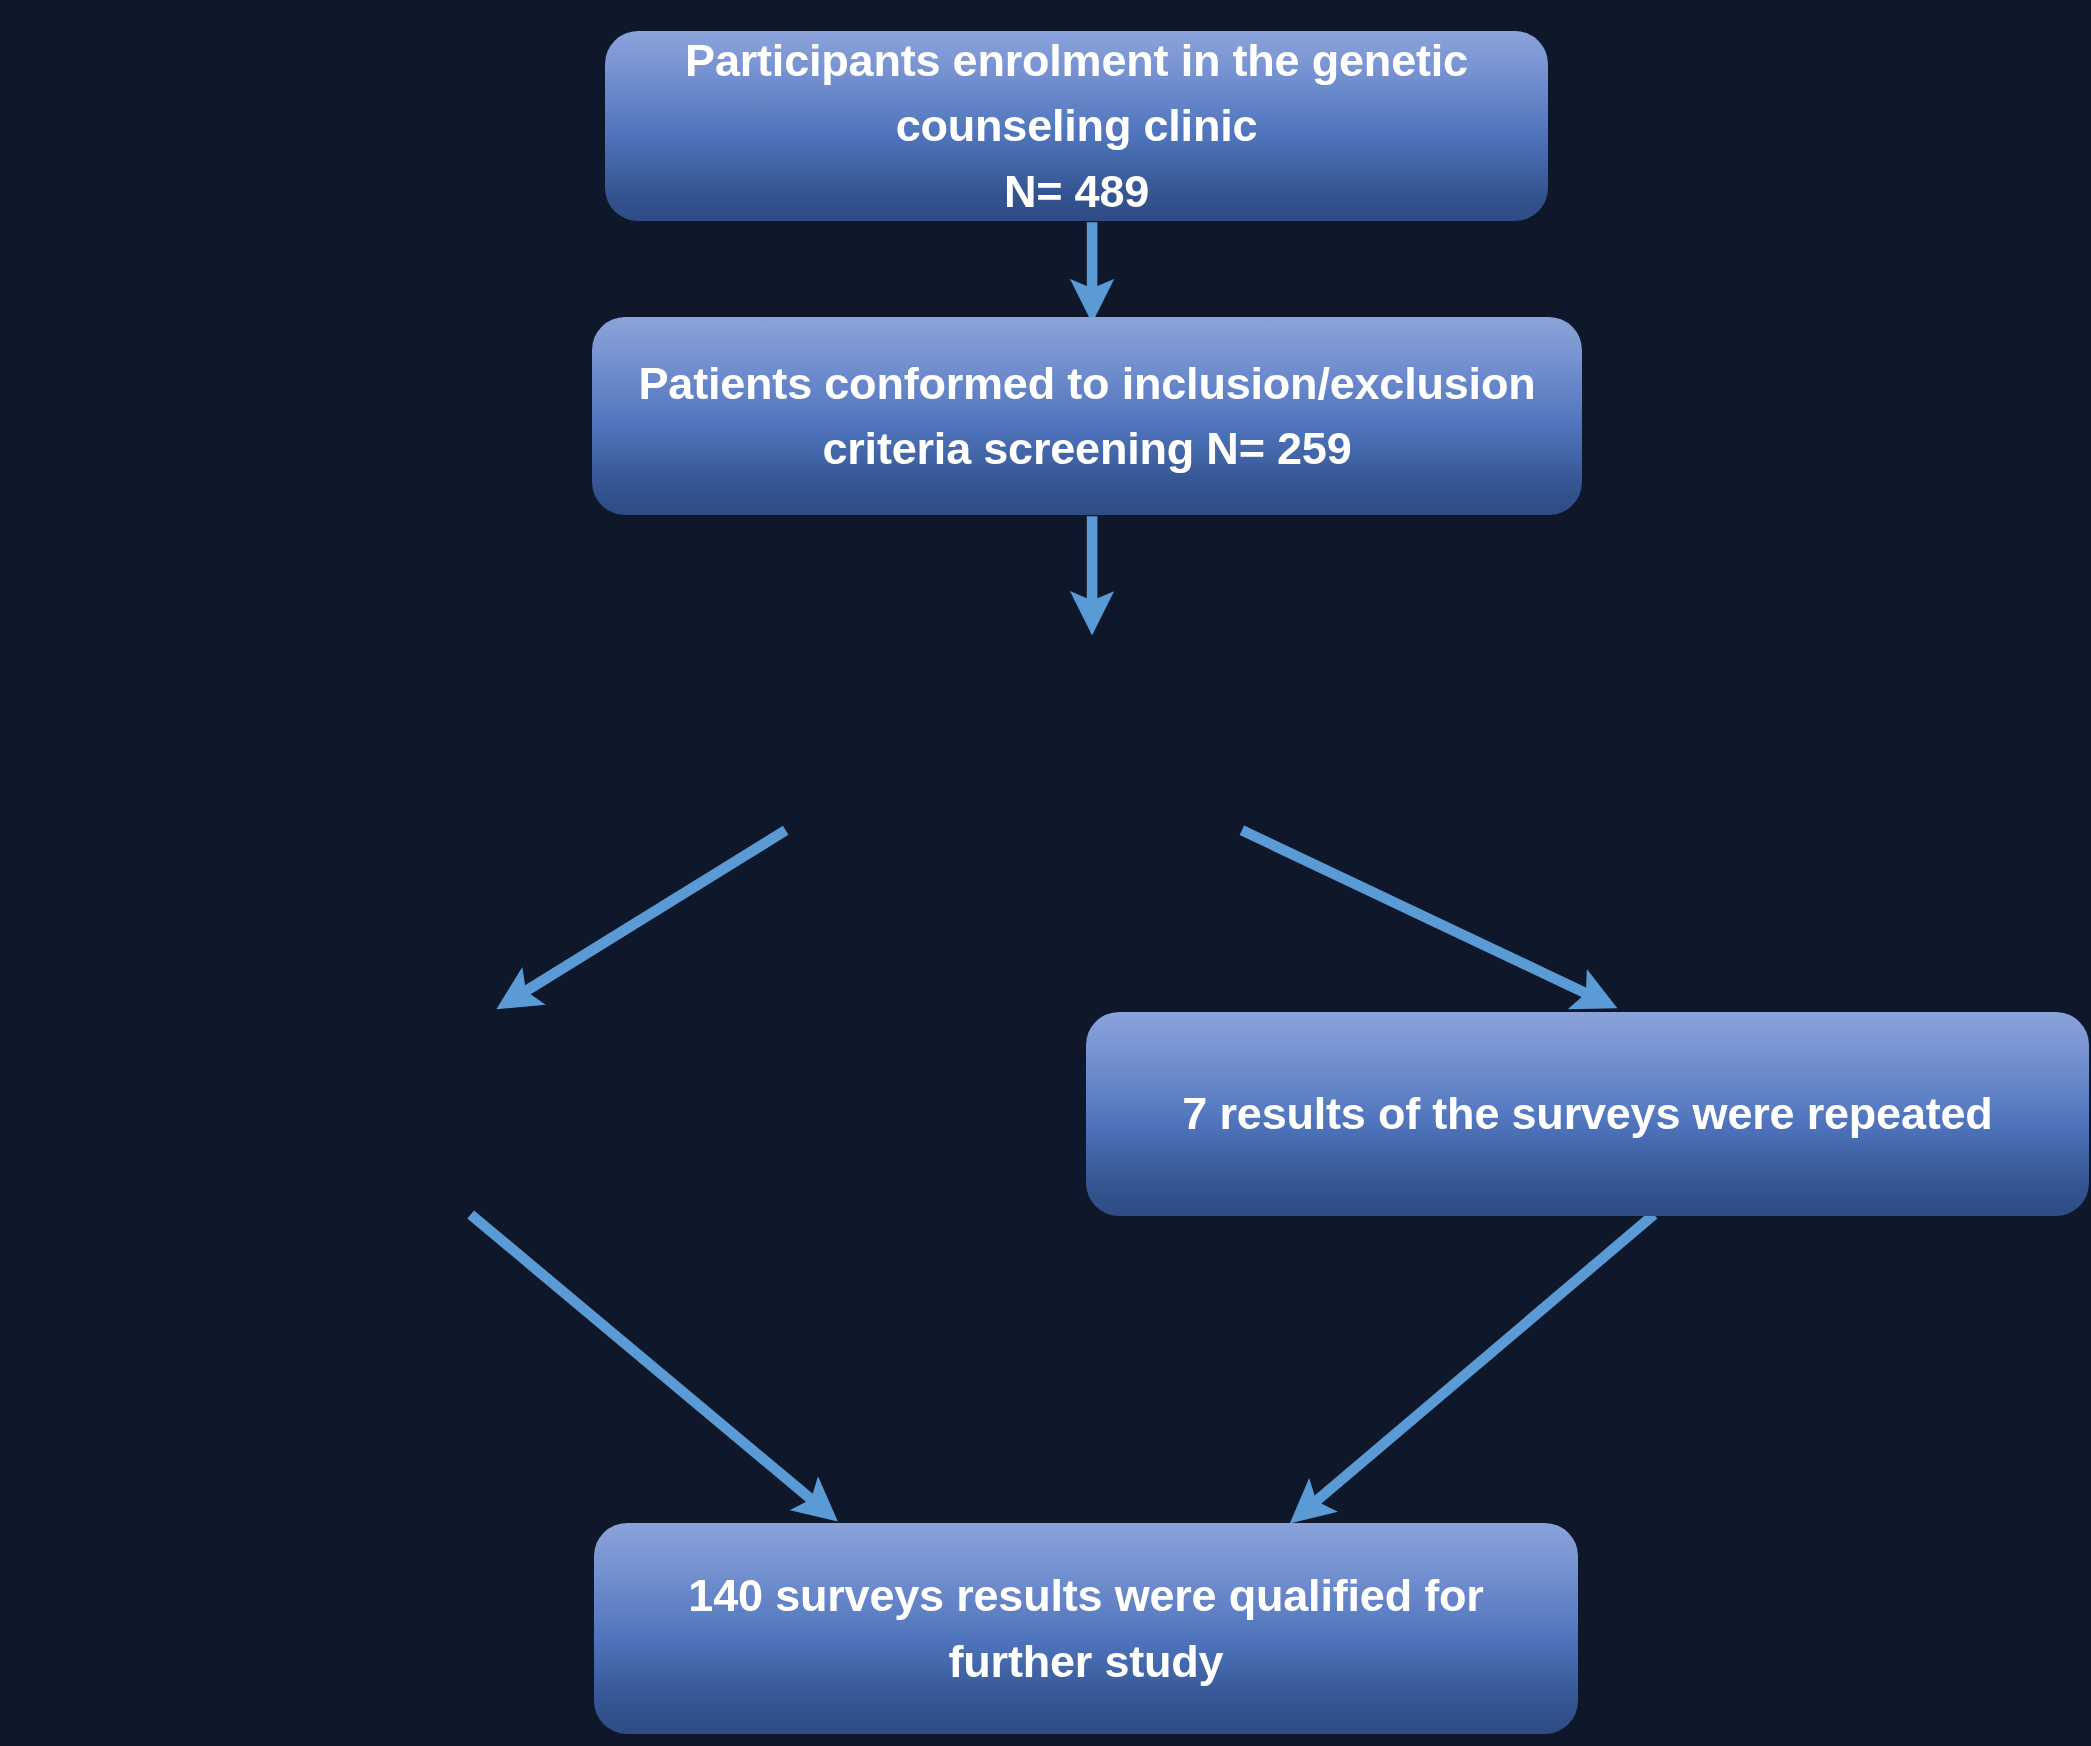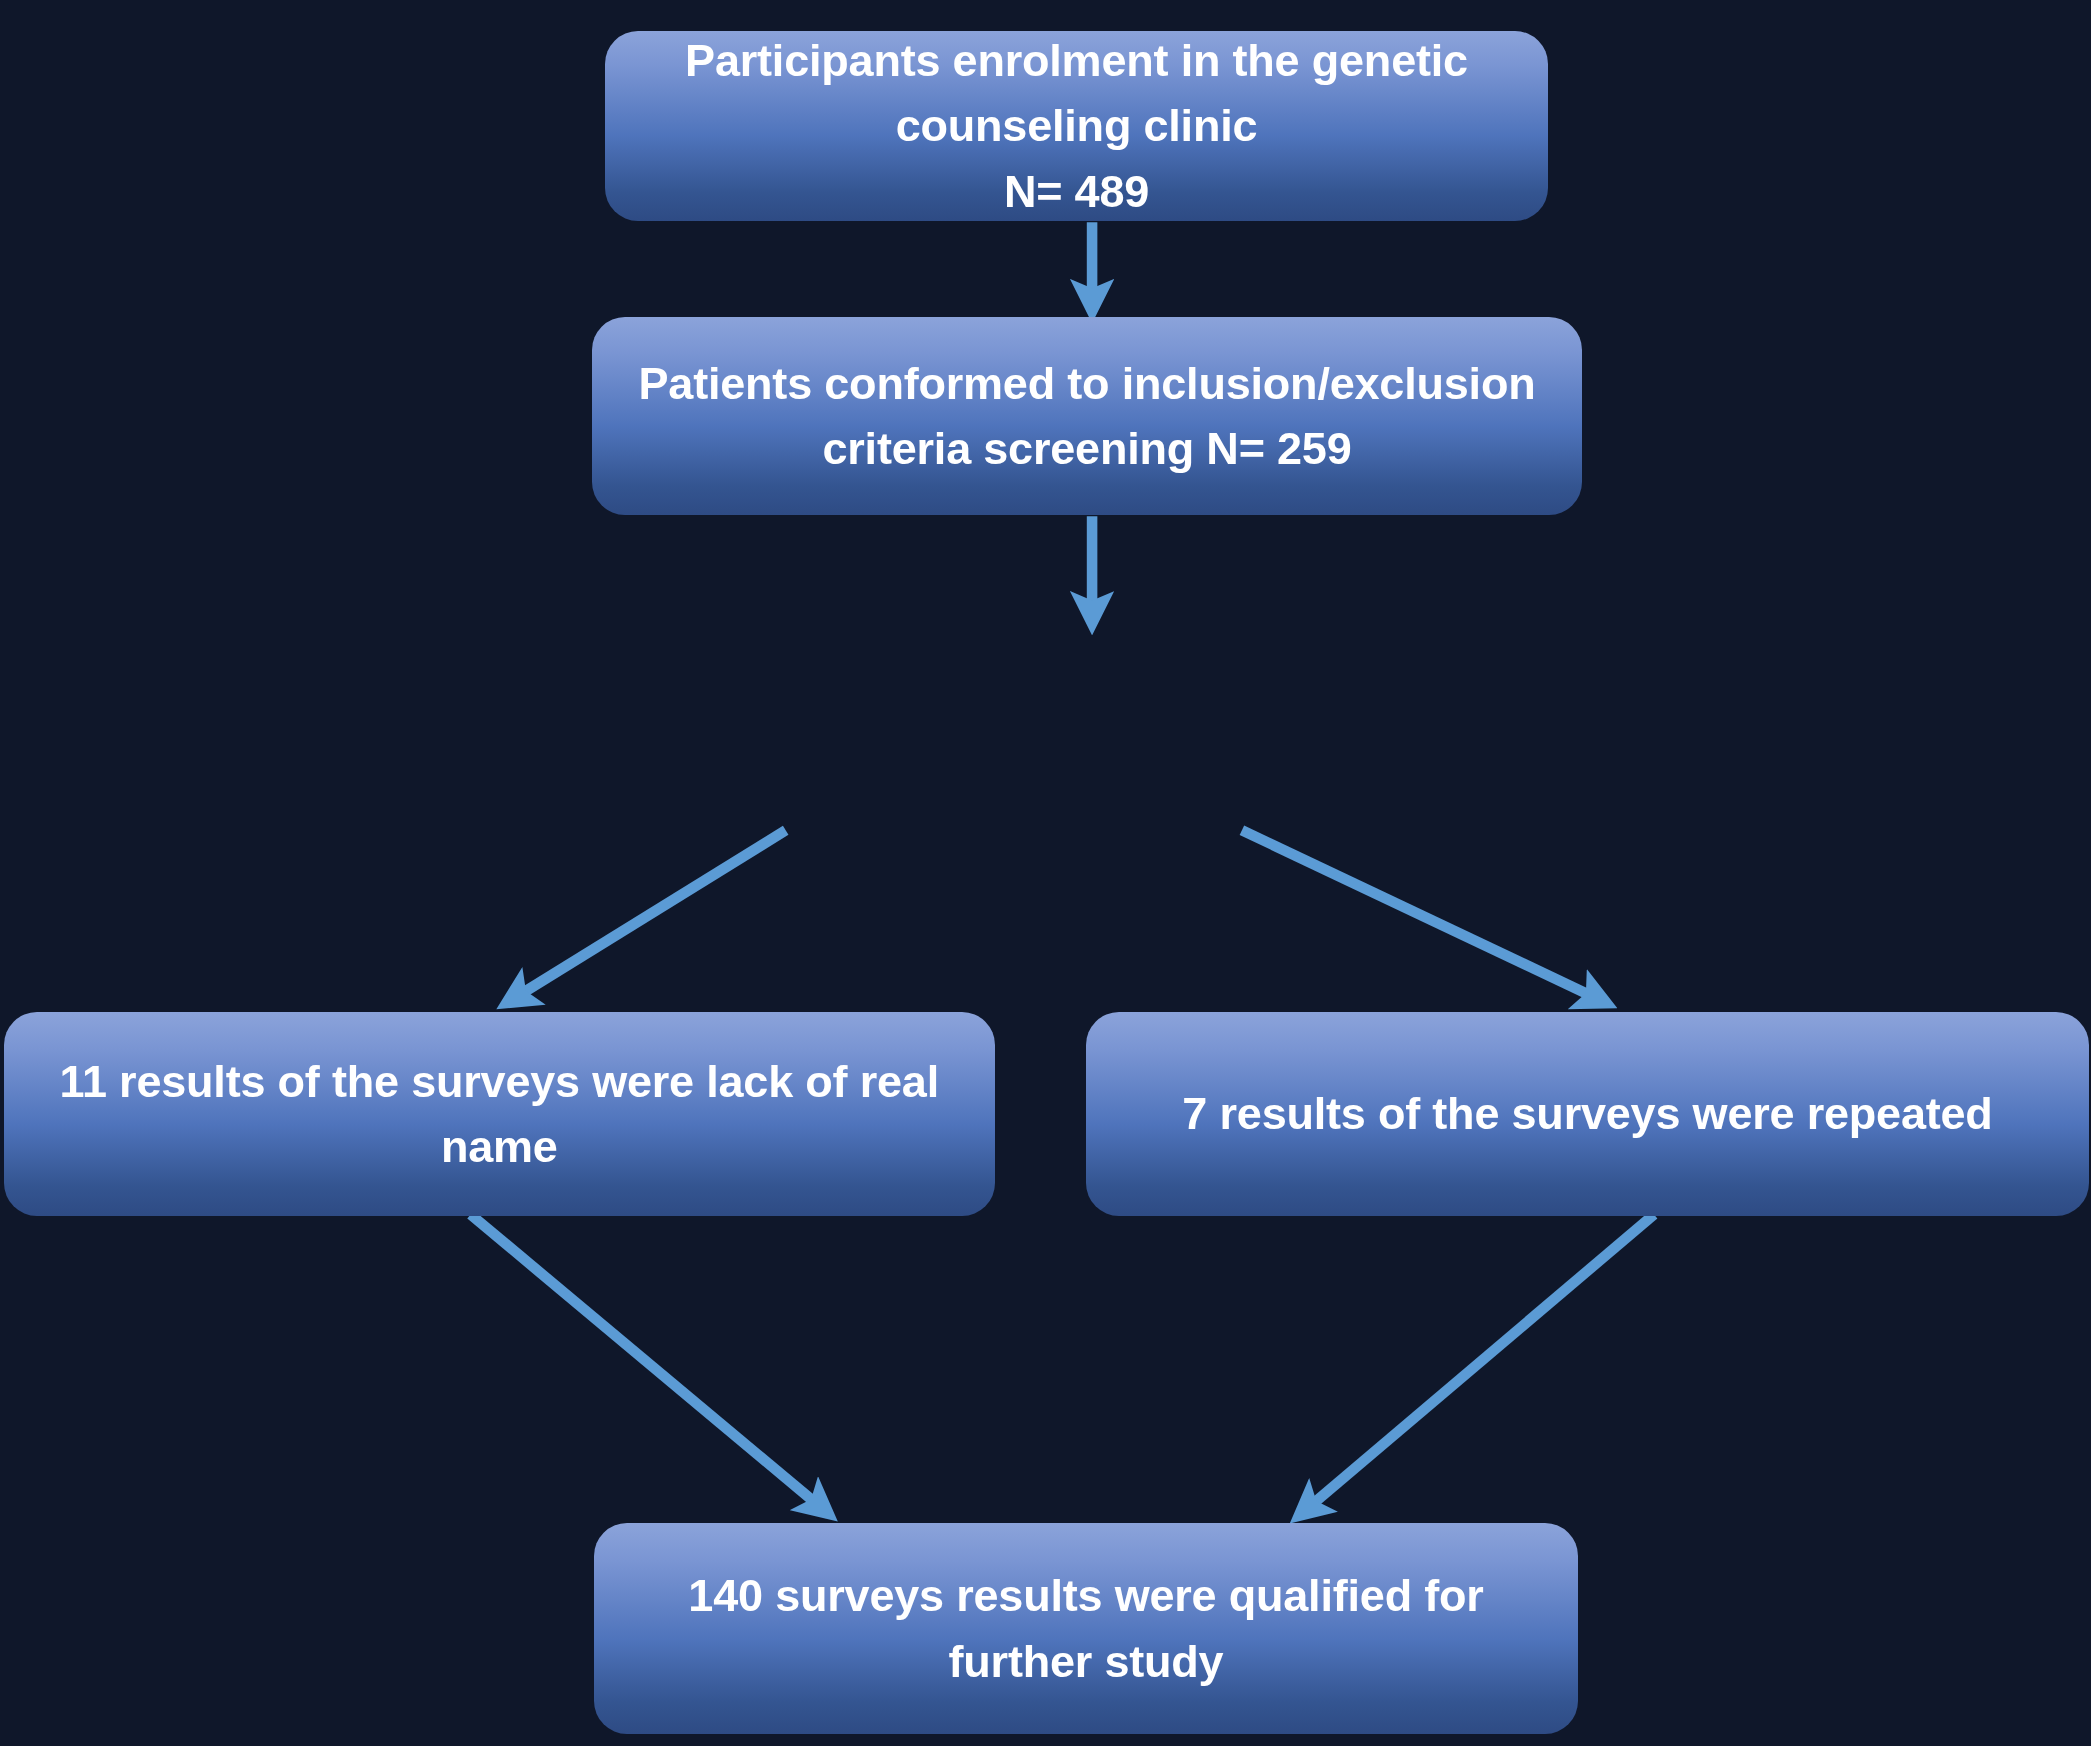--- a/index.html
+++ b/index.html
@@ -81,23 +81,20 @@
   <div class="node" id="node-enrolment">
     <span class="node-text">Participants enrolment in the genetic counseling clinic
 N= 489</span>
   </div>
 
   <div class="node" id="node-screening">
     <span class="node-text">Patients conformed to inclusion/exclusion criteria screening N= 259</span>
   </div>
 
 
-  <div class="node" id="node-lack-name">
-    <span class="node-text">11 results of the surveys were lack of real name</span>
-  </div>
 
   <div class="node" id="node-repeated">
     <span class="node-text">7 results of the surveys were repeated</span>
   </div>
 
   <div class="node" id="node-qualified">
     <span class="node-text">140 surveys results were qualified for further study</span>
   </div>
 
 </div>

